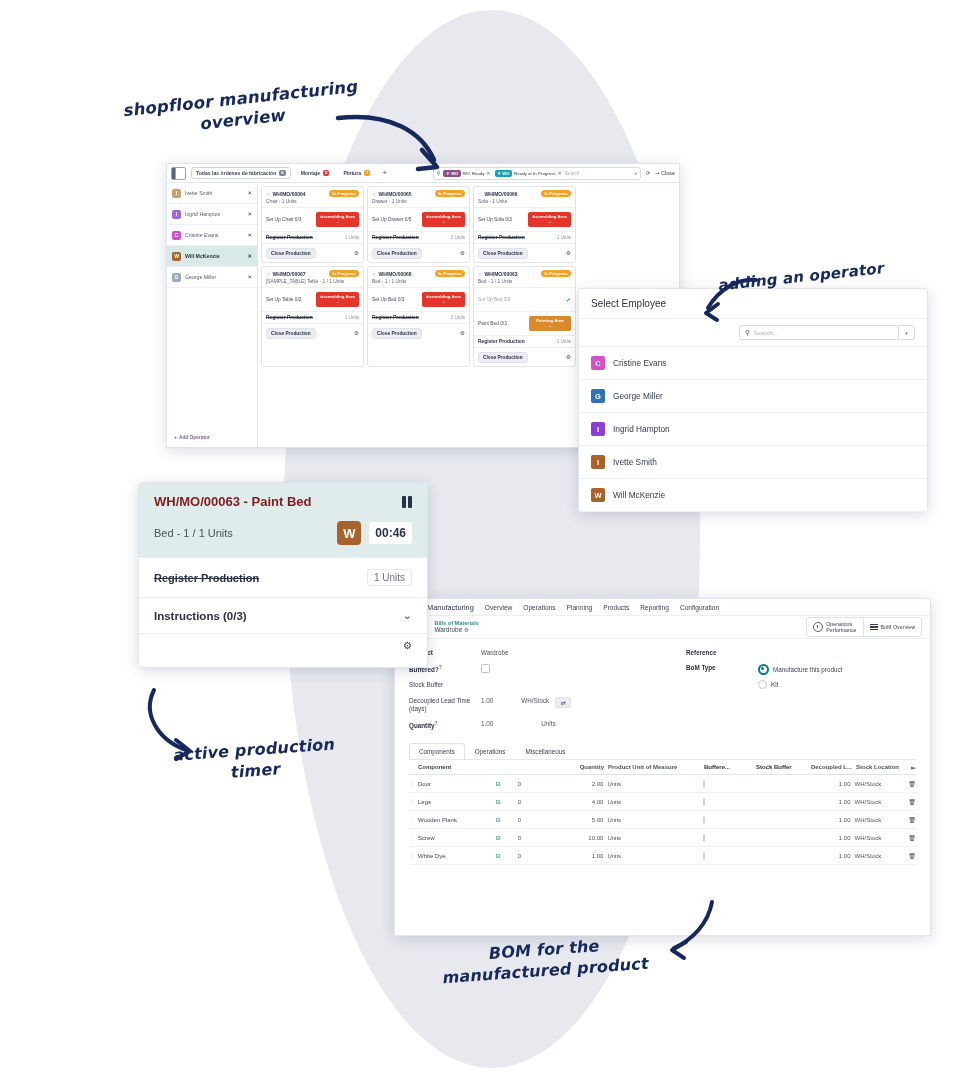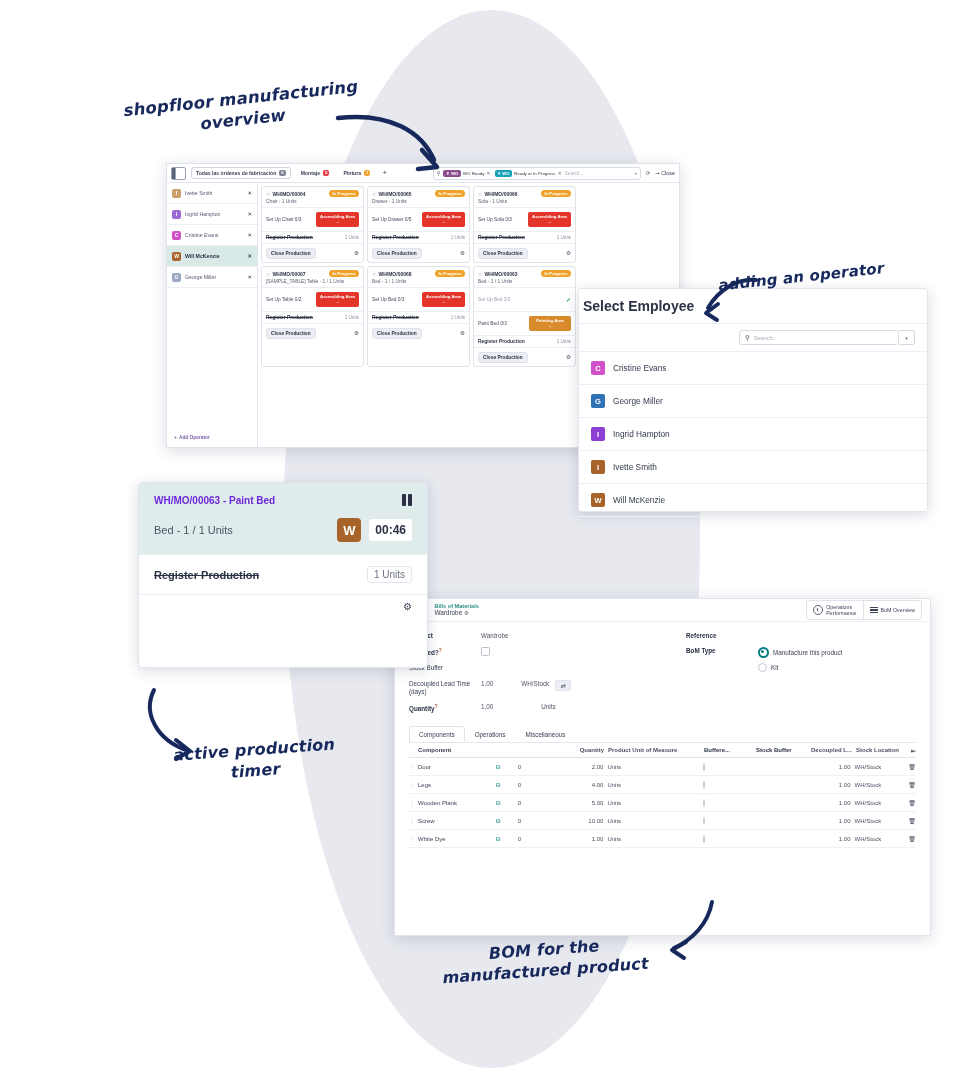--- a/index.html
+++ b/index.html
@@ -75,38 +75,38 @@
   .mo-reg-l{font-size:4.9px;font-weight:bold;color:#2b3246;text-decoration:line-through;}
   .mo-reg-l.plain{text-decoration:none;}
   .mo-reg-r{margin-left:auto;font-size:4.6px;color:#8a909f;}
   .mo-foot{display:flex;align-items:center;padding:3.5px 4px;}
   .mo-close{font-size:4.8px;font-weight:bold;color:#2b3246;background:#eceef3;
     border:1px solid #dfe2ea;border-radius:3px;padding:2px 4px;}
   .mo-gear{margin-left:auto;font-size:5.5px;color:#3b4256;}
 
   
   #employee-dialog{left:578px;top:288px;width:348px;height:222px;border-radius:3px;border:1px solid #e3e6ee;z-index:8;}
-  #ed-head{padding:9px 4px;font-size:14px;font-weight:bold;color:#2b3246;border-bottom:1px solid #eceff4;}
+  #ed-head{padding:9px 12px;font-size:10px;font-weight:normal;color:#2b3246;border-bottom:1px solid #eceff4;}
   #ed-searchrow{display:flex;justify-content:flex-end;padding:6px 12px;border-bottom:1px solid #eceff4;}
   #ed-search{display:flex;align-items:center;gap:4px;border:1px solid #d6dae4;border-radius:3px;
     height:13px;width:148px;padding:0 5px;}
   #ed-search span.q{font-size:6.5px;color:#3b4256;}
   #ed-search span.ph{font-size:6px;color:#a9aebc;}
   #ed-caret{width:15px;height:13px;border:1px solid #d6dae4;border-left:none;border-radius:0 3px 3px 0;
     display:flex;align-items:center;justify-content:center;font-size:5px;color:#6b7283;}
   .ed-row{display:flex;align-items:center;gap:8px;height:32px;padding:0 12px;
     border-bottom:1px solid #eceff4;font-size:8.3px;color:#343b4e;}
   .ed-av{width:14px;height:14px;border-radius:2px;color:#fff;font-size:7.5px;font-weight:bold;
     display:flex;align-items:center;justify-content:center;}
 
   
   #timer-card{left:138px;top:482px;width:288px;height:184px;border-radius:4px;border:1px solid #e1e4ec;z-index:7;}
   #tc-head{background:#dfeceb;padding:11px 15px 12px;}
   #tc-row1{display:flex;align-items:center;}
-  #tc-title{font-size:10px;font-weight:bold;color:#6d28d9;}
+  #tc-title{font-size:13px;font-weight:bold;color:#7f1d1d;}
   #tc-pause{margin-left:auto;display:flex;gap:2.5px;}
   #tc-pause i{display:block;width:4px;height:12px;background:#2b3246;border-radius:1px;}
   #tc-row2{display:flex;align-items:center;margin-top:12px;}
   #tc-sub{font-size:11px;color:#4b5262;}
   #tc-av{margin-left:auto;width:24px;height:24px;border-radius:4px;background:#a8632a;color:#fff;
     font-size:13px;font-weight:bold;display:flex;align-items:center;justify-content:center;}
   #tc-time{margin-left:8px;background:#fff;border-radius:3px;padding:4px 6px;font-size:12px;
     font-weight:bold;color:#2b3246;}
   .tc-line{display:flex;align-items:center;padding:11px 15px;border-top:1px solid #ebeef3;}
   #tc-reg-label{font-size:11px;font-weight:bold;color:#2b3246;text-decoration:line-through;}
@@ -443,26 +443,47 @@
     <div id="tc-row2">
       <div id="tc-sub">Bed - 1 / 1 Units</div>
       <div id="tc-av">W</div>
       <div id="tc-time">00:46</div>
     </div>
   </div>
   <div class="tc-line">
     <div id="tc-reg-label">Register Production</div>
     <div id="tc-reg-val">1 Units</div>
   </div>
+  <div class="tc-line">
+    <div id="tc-ins-label">Instructions (0/3)</div>
+    <div id="tc-chev">⌄</div>
+  </div>
   <div id="tc-gear">
     <span>⚙</span>
   </div>
 </div>
 
 <div class="panel shadow" id="bom">
+  <div id="bom-nav">
+    <div id="bom-logo">
+      <i style="height:5px;background:#e8603c;"></i>
+        <i style="height:8px;background:#e8603c;"></i>
+        <i style="height:6px;background:#2a8f86;"></i>
+        <i style="height:9px;background:#2a8f86;"></i>
+    </div>
+    <span class="nav-item brand">Manufacturing</span>
+    <div id="bom-nav-items" style="display:flex;gap:11px;">
+        <span class="nav-item">Overview</span>
+        <span class="nav-item">Operations</span>
+        <span class="nav-item">Planning</span>
+        <span class="nav-item">Products</span>
+        <span class="nav-item">Reporting</span>
+        <span class="nav-item">Configuration</span>
+      </div>
+  </div>
   <div id="bom-ctrl">
     <div id="bom-new">New</div>
     <div id="bom-bc">
       <div class="bc1">Bills of Materials</div>
       <div class="bc2"><span>Wardrobe</span> <span class="g">⚙</span></div>
     </div>
     <div id="bom-actions">
       <div class="bom-act">
         <span class="act-circ"></span>
         <span style="white-space:pre">Operations

